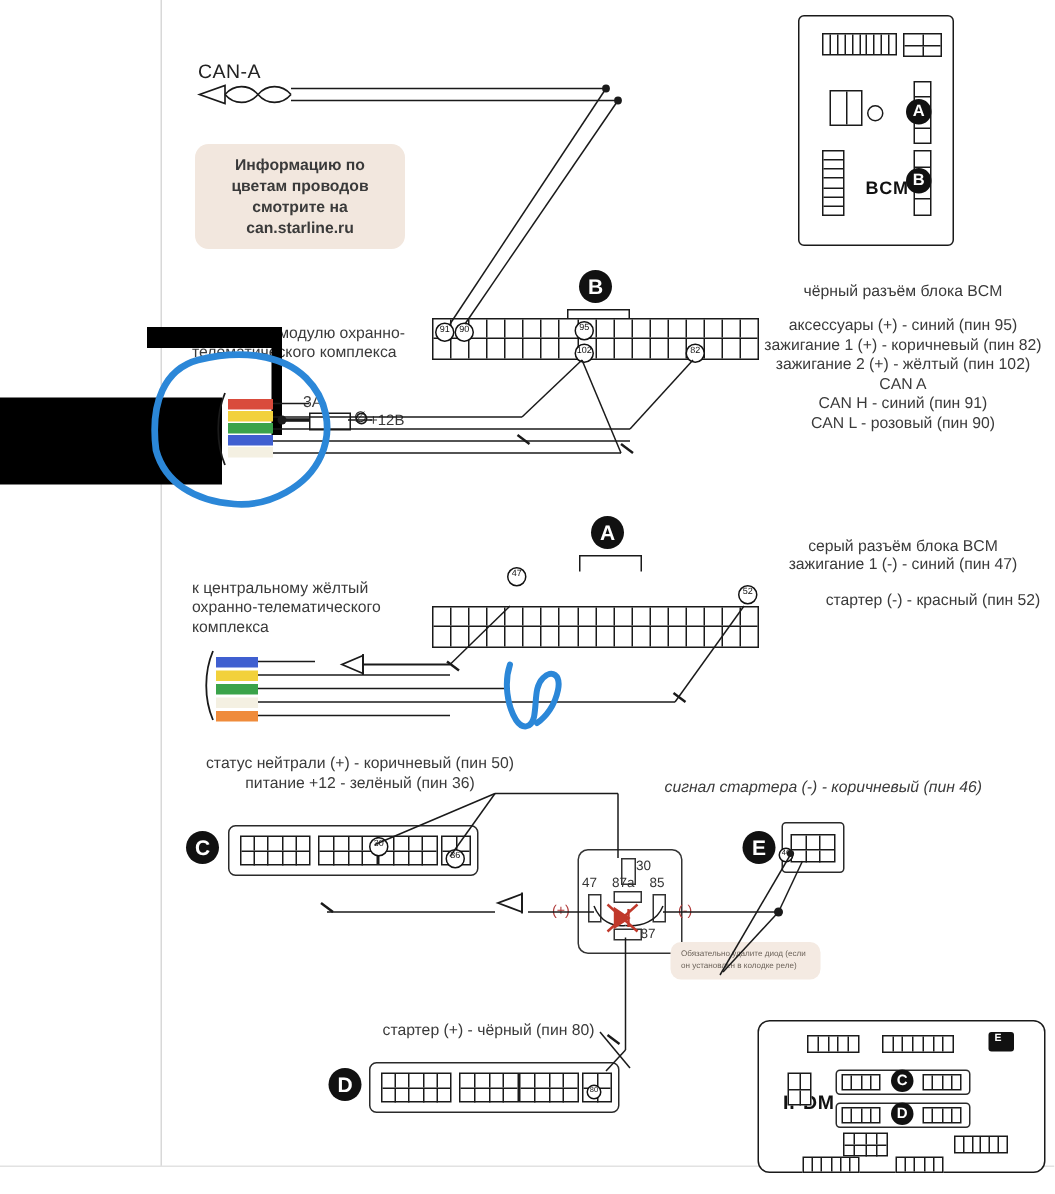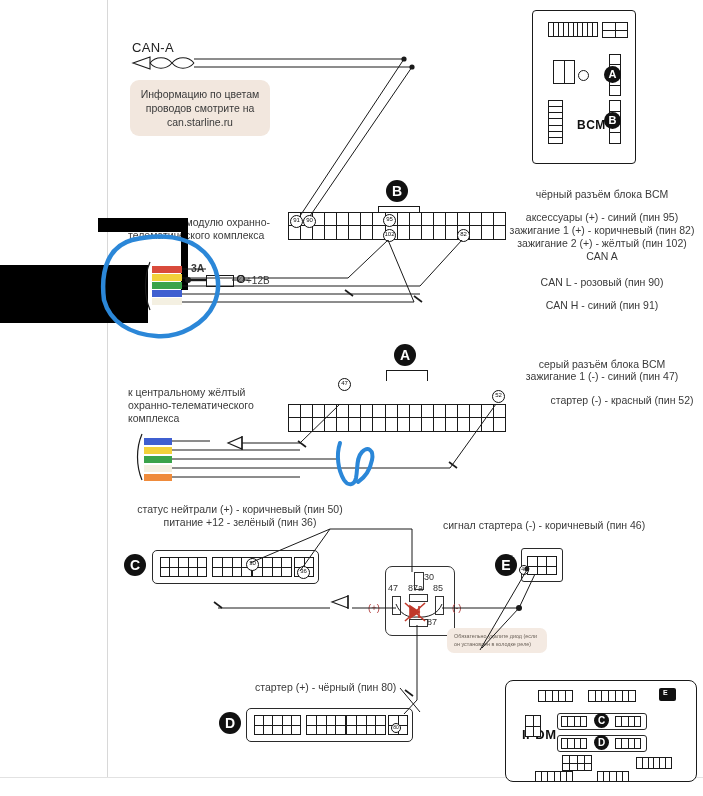--- a/index.html
+++ b/index.html
@@ -56,21 +56,21 @@
   .cshell{position:absolute;border:1.8px solid #2a2a2a;border-radius:5px;background:#fff;}
 </style>
 </head>
 <body>
 
 <div class="divider-v"></div>
 <div class="divider-h"></div>
 
 <div class="abs can-label" style="left:132px;top:40px;">CAN-A</div>
 
-<div class="abs note-bubble" style="left:130px;top:80px;width:120px;">Информацию по цветам проводов смотрите на can.starline.ru</div>
+<div class="abs note-bubble" style="left:130px;top:96px;width:120px;font-weight:bold;">Информацию по цветам проводов смотрите на can.starline.ru</div>
 
 <div class="mod-outline" style="left:532px;top:10px;width:102px;height:152px;"></div>
 <div class="comb" style="left:548px;top:22px;width:48px;height:13px;">
   <i></i>
     <i></i>
     <i></i>
     <i></i>
     <i></i>
     <i></i>
     <i></i>
@@ -116,21 +116,21 @@
 </div>
 <div class="badge" style="left:604px;top:66px;width:17px;height:17px;line-height:17px;font-size:11px;">A</div>
 <div class="badge" style="left:604px;top:112px;width:17px;height:17px;line-height:17px;font-size:11px;">B</div>
 <div class="mod-lbl" style="left:577px;top:118px;">BCM</div>
 
 <div class="abs txt txt-c" style="left:503px;top:188px;width:198px;">чёрный разъём блока BCM</div>
 <div class="abs txt txt-c" style="left:503px;top:211px;width:198px;">аксессуары (+) - синий (пин 95)</div>
 <div class="abs txt txt-c" style="left:503px;top:224px;width:198px;">зажигание 1 (+) - коричневый (пин 82)</div>
 <div class="abs txt txt-c" style="left:503px;top:237px;width:198px;">зажигание 2 (+) - жёлтый (пин 102)</div>
 <div class="abs txt txt-c" style="left:503px;top:250px;width:198px;">CAN A</div>
-<div class="abs txt txt-c" style="left:503px;top:263px;width:198px;margin-top:36px;">CAN H - синий (пин 91)</div>
+<div class="abs txt txt-c" style="left:503px;top:263px;width:198px;">CAN H - синий (пин 91)</div>
 <div class="abs txt txt-c" style="left:503px;top:276px;width:198px;">CAN L - розовый (пин 90)</div>
 
 <div class="abs txt txt-c" style="left:503px;top:358px;width:198px;">серый разъём блока BCM</div>
 <div class="abs txt txt-c" style="left:503px;top:370px;width:198px;">зажигание 1 (-) - синий (пин 47)</div>
 <div class="abs txt txt-c" style="left:503px;top:394px;width:198px;margin-left:20px;">стартер (-) - красный (пин 52)</div>
 
 <div class="badge" style="left:386px;top:180px;">B</div>
 <div class="tab" style="left:378px;top:206px;width:40px;height:10px;"></div>
 <div class="strip" style="left:288px;top:212px;width:218px;height:28px;">
   <div class="row top">
@@ -234,33 +234,33 @@
 <div class="blackbox" style="left:98px;top:218px;width:90px;height:14px;"></div>
 <div class="blackbox" style="left:181px;top:218px;width:7px;height:72px;"></div>
 
 <div class="harness-w" style="left:152px;top:266px;width:30px;background:#d94b3c;"></div>
 <div class="harness-w" style="left:152px;top:274px;width:30px;background:#f2d13b;"></div>
 <div class="harness-w" style="left:152px;top:282px;width:30px;background:#3aa34a;"></div>
 <div class="harness-w" style="left:152px;top:290px;width:30px;background:#3f5fd0;"></div>
 <div class="harness-w" style="left:152px;top:298px;width:30px;background:#f4f0e2;"></div>
 
 <div class="abs" style="left:206px;top:275px;width:26px;height:10px;border:1.3px solid #1a1a1a;background:#fff;"></div>
-<div class="abs txt" style="left:191px;top:262px;font-weight:bold;">3A</div>
+<div class="abs txt" style="left:202px;top:262px;">3A</div>
 <div class="abs txt" style="left:246px;top:274px;font-size:10px;">+12B</div>
 <div class="abs" style="left:236px;top:273px;font-size:10px;color:#1a1a1a;">∅</div>
 
 <div class="harness-w" style="left:144px;top:438px;width:28px;background:#3f5fd0;"></div>
 <div class="harness-w" style="left:144px;top:447px;width:28px;background:#f2d13b;"></div>
 <div class="harness-w" style="left:144px;top:456px;width:28px;background:#3aa34a;"></div>
 <div class="harness-w" style="left:144px;top:465px;width:28px;background:#f4f0e2;"></div>
 <div class="harness-w" style="left:144px;top:474px;width:28px;background:#ef8b3b;"></div>
 
 <div class="abs txt txt-c" style="left:120px;top:503px;width:240px;">статус нейтрали (+) - коричневый (пин 50)</div>
 <div class="abs txt txt-c" style="left:120px;top:516px;width:240px;">питание +12 - зелёный (пин 36)</div>
-<div class="abs txt" style="left:443px;top:519px;">сигнал стартера (-) - коричневый (пин 46)</div>
+<div class="abs txt" style="left:443px;top:519px;font-style:italic;">сигнал стартера (-) - коричневый (пин 46)</div>
 <div class="abs txt" style="left:255px;top:681px;">стартер (+) - чёрный (пин 80)</div>
 
 <div class="badge" style="left:124px;top:554px;">C</div>
 <div class="cshell" style="left:152px;top:550px;width:165px;height:32px;"></div>
 <div class="grid2" style="left:160px;top:557px;width:45px;height:18px;">
   <div class="r t">
       <b></b>
       <b></b>
       <b></b>
       <b></b>

